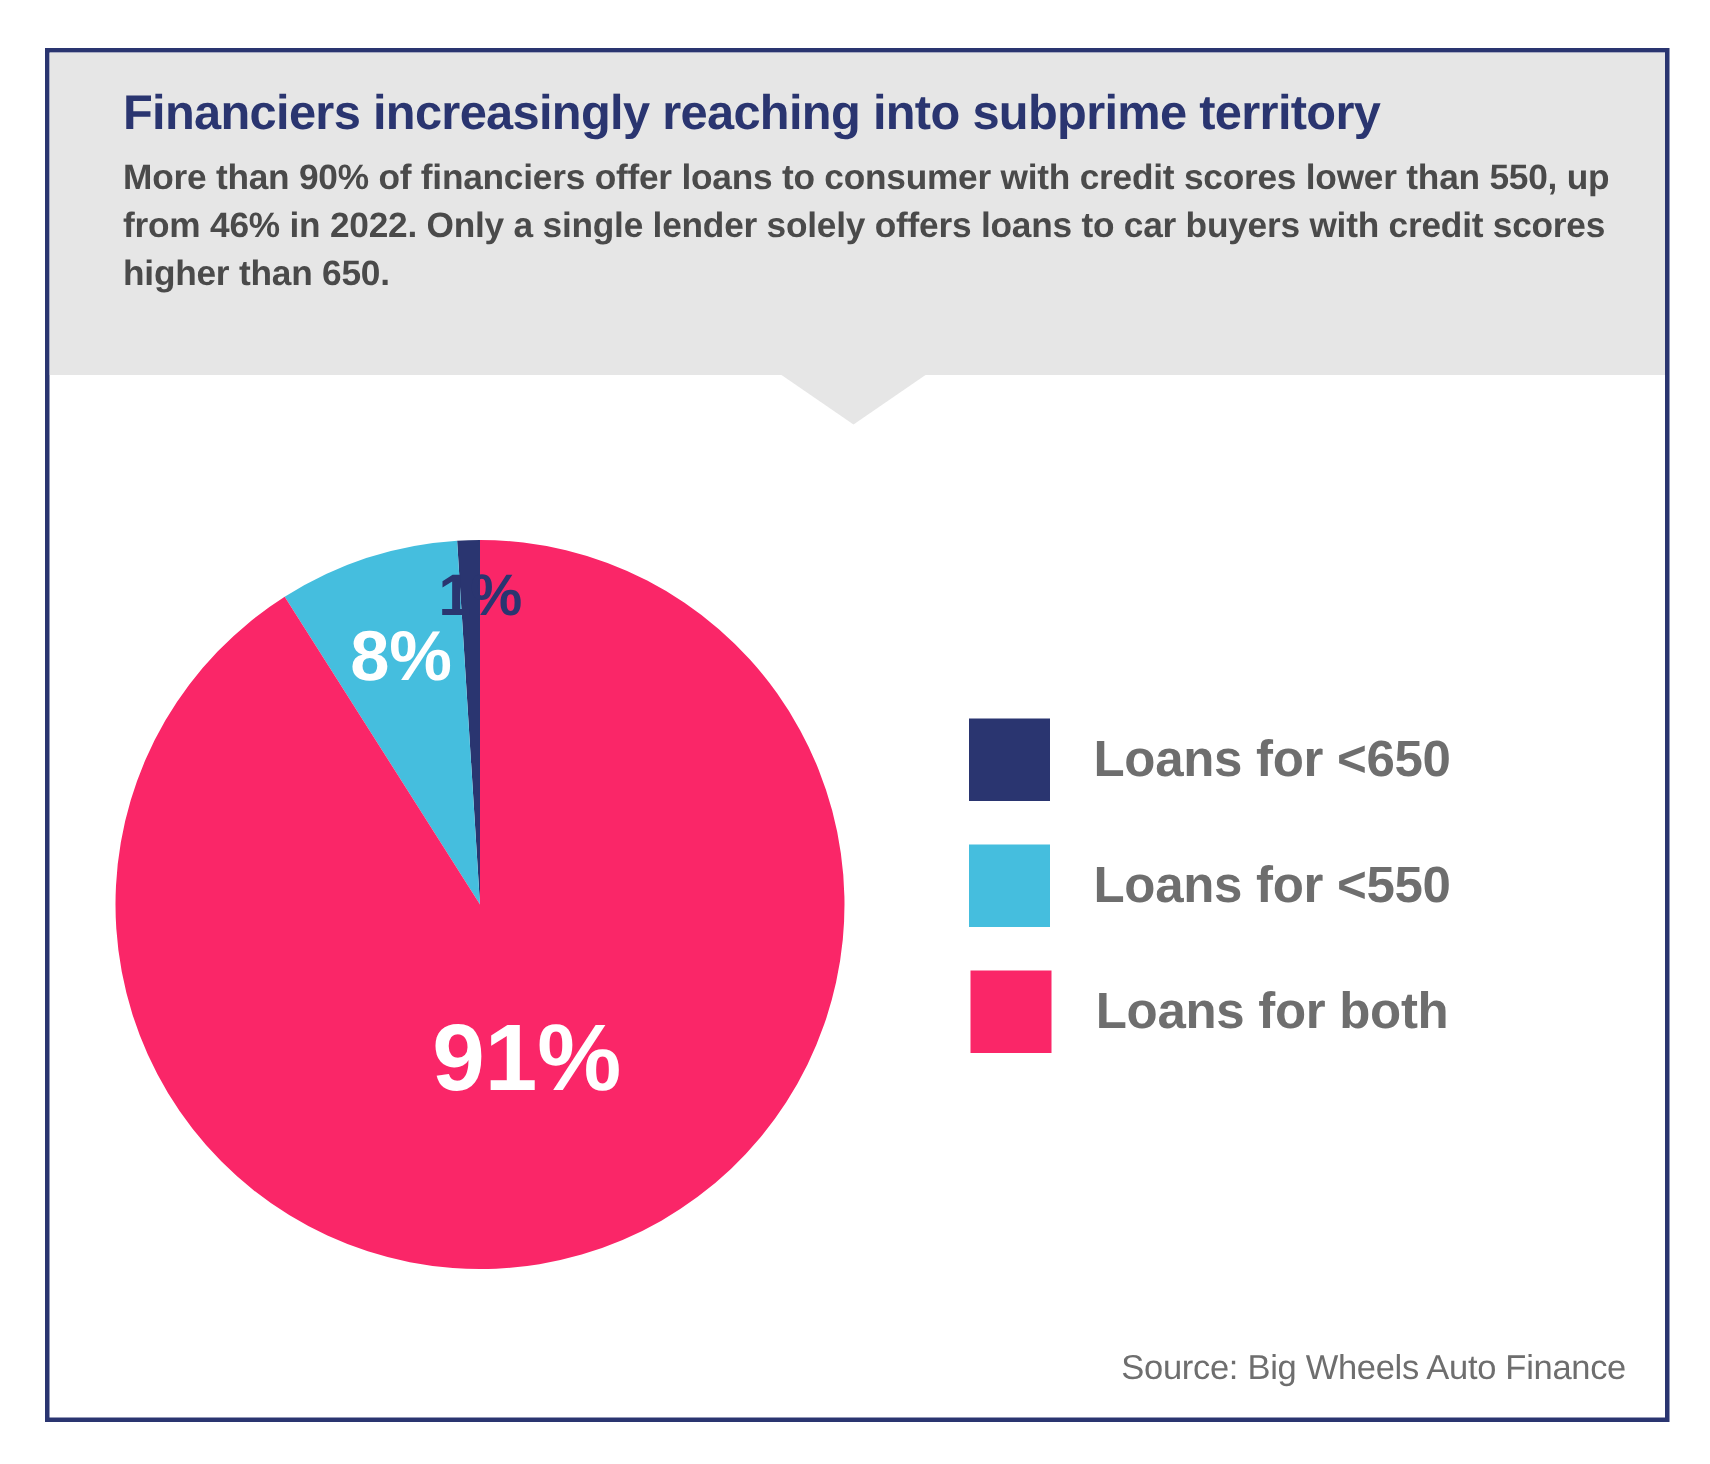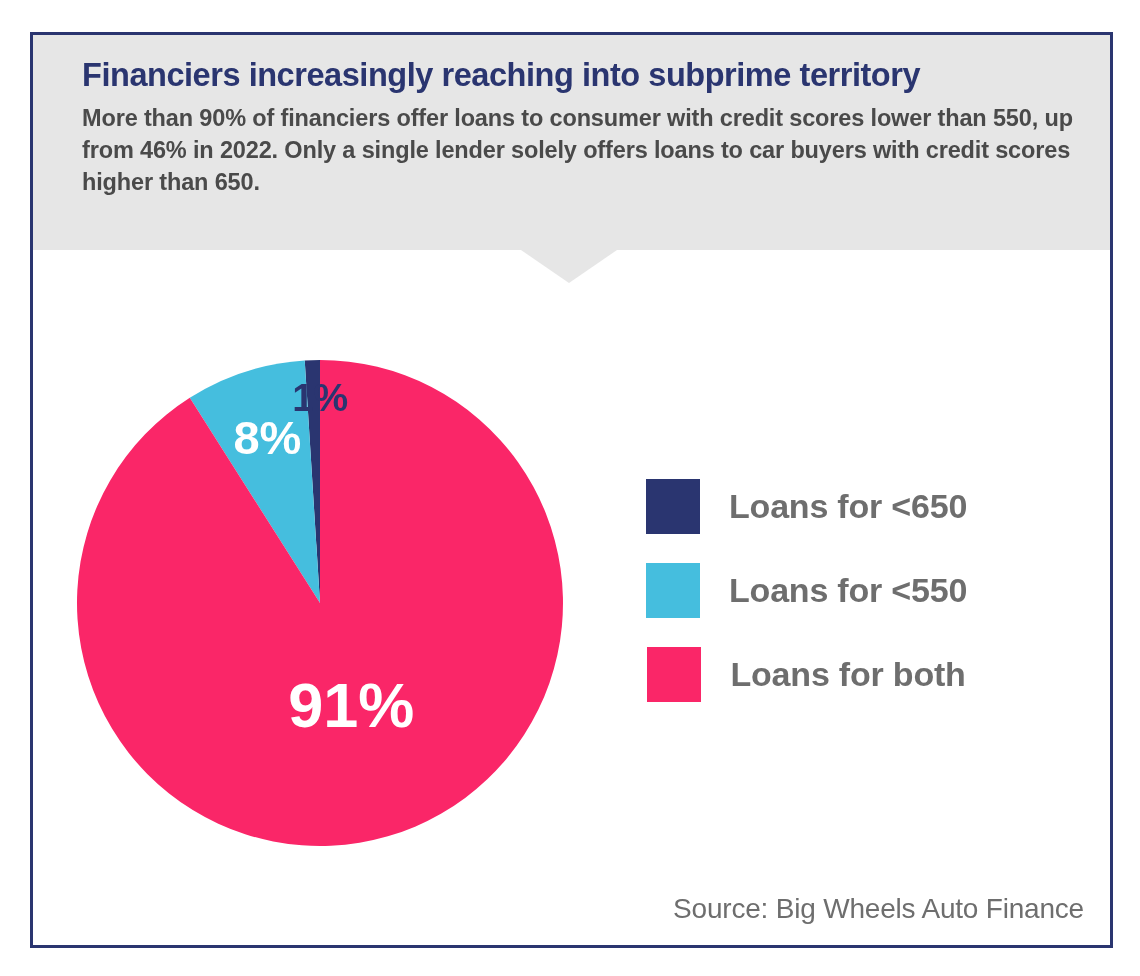--- a/index.html
+++ b/index.html
@@ -140,21 +140,21 @@
     color: #6e6e6e;
     letter-spacing: -0.2px;
     white-space: nowrap;
   }
 
   
   .source-line {
     position: absolute;
     right: 26px;
     bottom: 20px;
-    font-size: 28px;
+    font-size: 23px;
     font-weight: normal;
     color: #6e6e6e;
     letter-spacing: -0.2px;
     white-space: nowrap;
   }
 </style>
 </head>
 <body>
 
 <div id="infographic">

